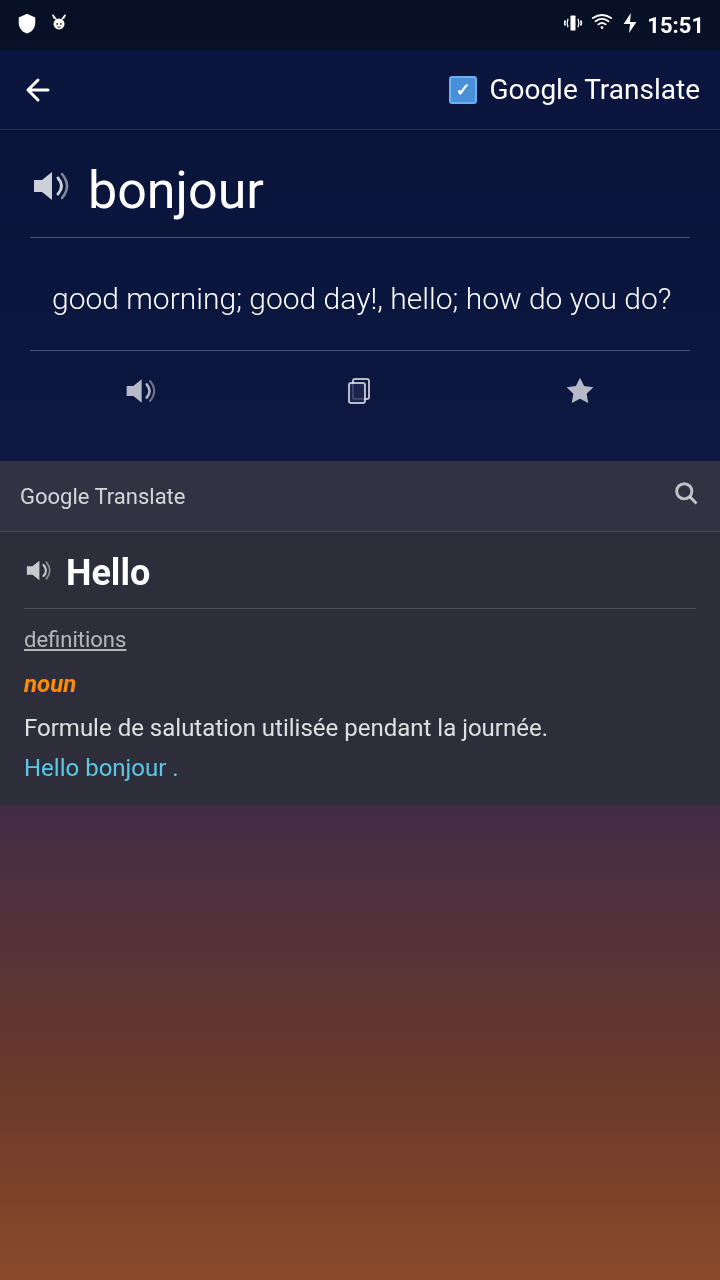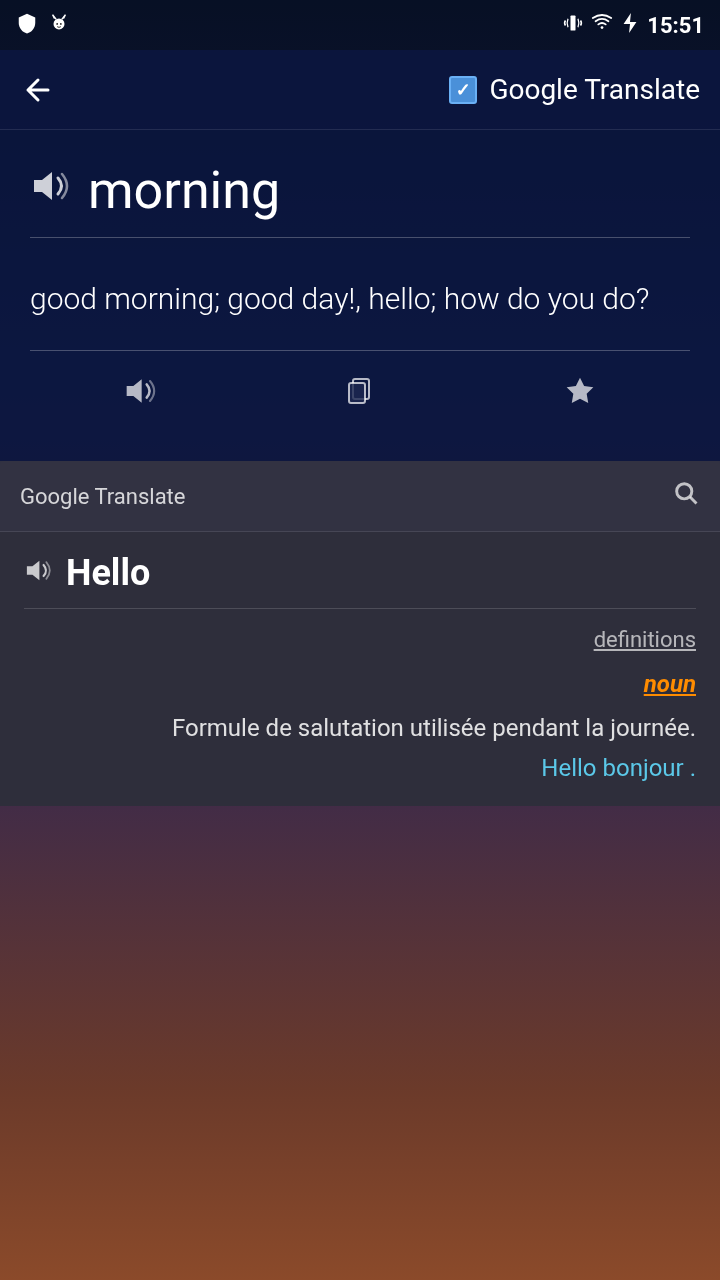--- a/index.html
+++ b/index.html
@@ -136,20 +136,21 @@
       background: rgba(8, 18, 55, 0.75);
       padding: 30px 30px 20px 30px;
     }
 
     .translated-text {
       color: white;
       font-size: 30px;
       font-weight: 300;
       line-height: 1.4;
       margin-bottom: 30px;
+      margin-left: 22px;
     }
 
     
     .action-icons-row {
       display: flex;
       align-items: center;
       justify-content: space-around;
       padding: 10px 0 20px;
     }
 
@@ -189,21 +190,20 @@
 
     .search-icon {
       color: rgba(255,255,255,0.7);
       font-size: 26px;
       cursor: pointer;
     }
 
     .dictionary-content {
       background: rgba(45, 45, 58, 0.95);
       padding: 20px 24px;
-      text-align: right;
     }
 
     .dict-word-row {
       display: flex;
       align-items: center;
       gap: 14px;
       margin-bottom: 14px;
     }
 
     .dict-speaker {
@@ -231,21 +231,20 @@
       margin-bottom: 18px;
       text-decoration: underline;
     }
 
     .noun-label {
       color: #ff8c00;
       font-size: 24px;
       font-weight: bold;
       font-style: italic;
       margin-bottom: 12px;
-      text-decoration: underline;
     }
 
     .definition-text {
       color: rgba(255,255,255,0.85);
       font-size: 24px;
       line-height: 1.5;
       margin-bottom: 4px;
     }
 
     .example-text {
@@ -319,21 +318,21 @@
 
 <div class="translation-area">
   <div class="source-word-row">
     <span class="speaker-icon-large">
       <svg width="40" height="36" viewBox="0 0 40 36" fill="rgba(255,255,255,0.8)">
         <polygon points="4,12 4,24 12,24 22,32 22,4 12,12"></polygon>
         <path d="M28 10 Q35 18 28 26" stroke="rgba(255,255,255,0.8)" stroke-width="3" fill="none" stroke-linecap="round"></path>
         <path d="M32 6 Q42 18 32 30" stroke="rgba(255,255,255,0.5)" stroke-width="2.5" fill="none" stroke-linecap="round"></path>
       </svg>
     </span>
-    <span class="source-word">morning</span>
+    <span class="source-word">bonjour</span>
   </div>
   <div class="divider"></div>
 </div>
 
 <div class="translation-text-area">
   <p class="translated-text">good morning; good day!, hello; how do you do?</p>
   <div class="divider"></div>
   <div class="action-icons-row">
 
     <span class="action-icon">

